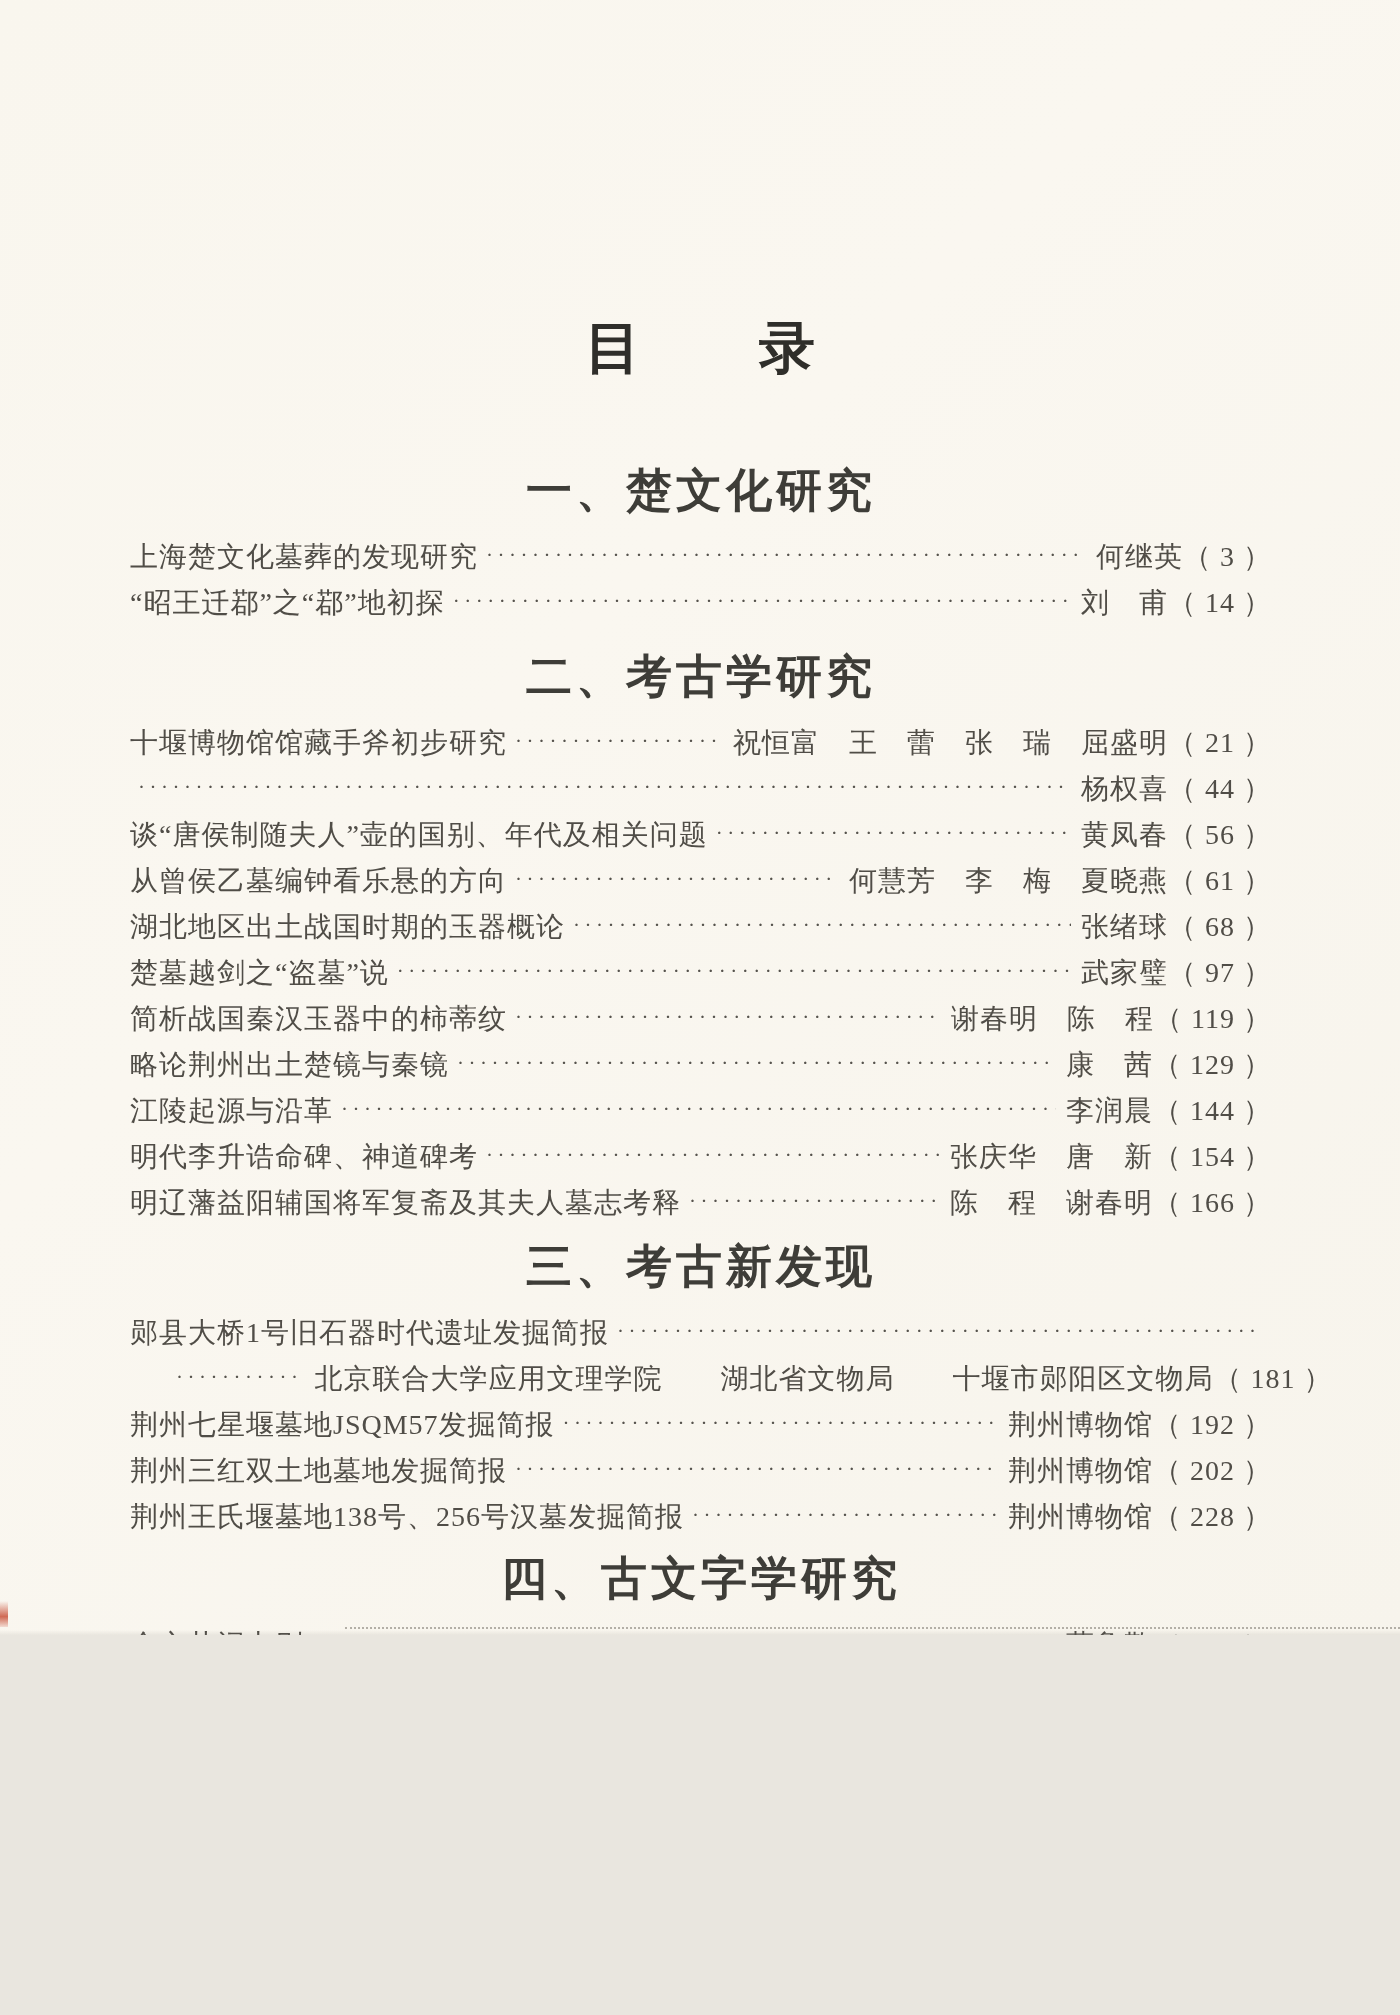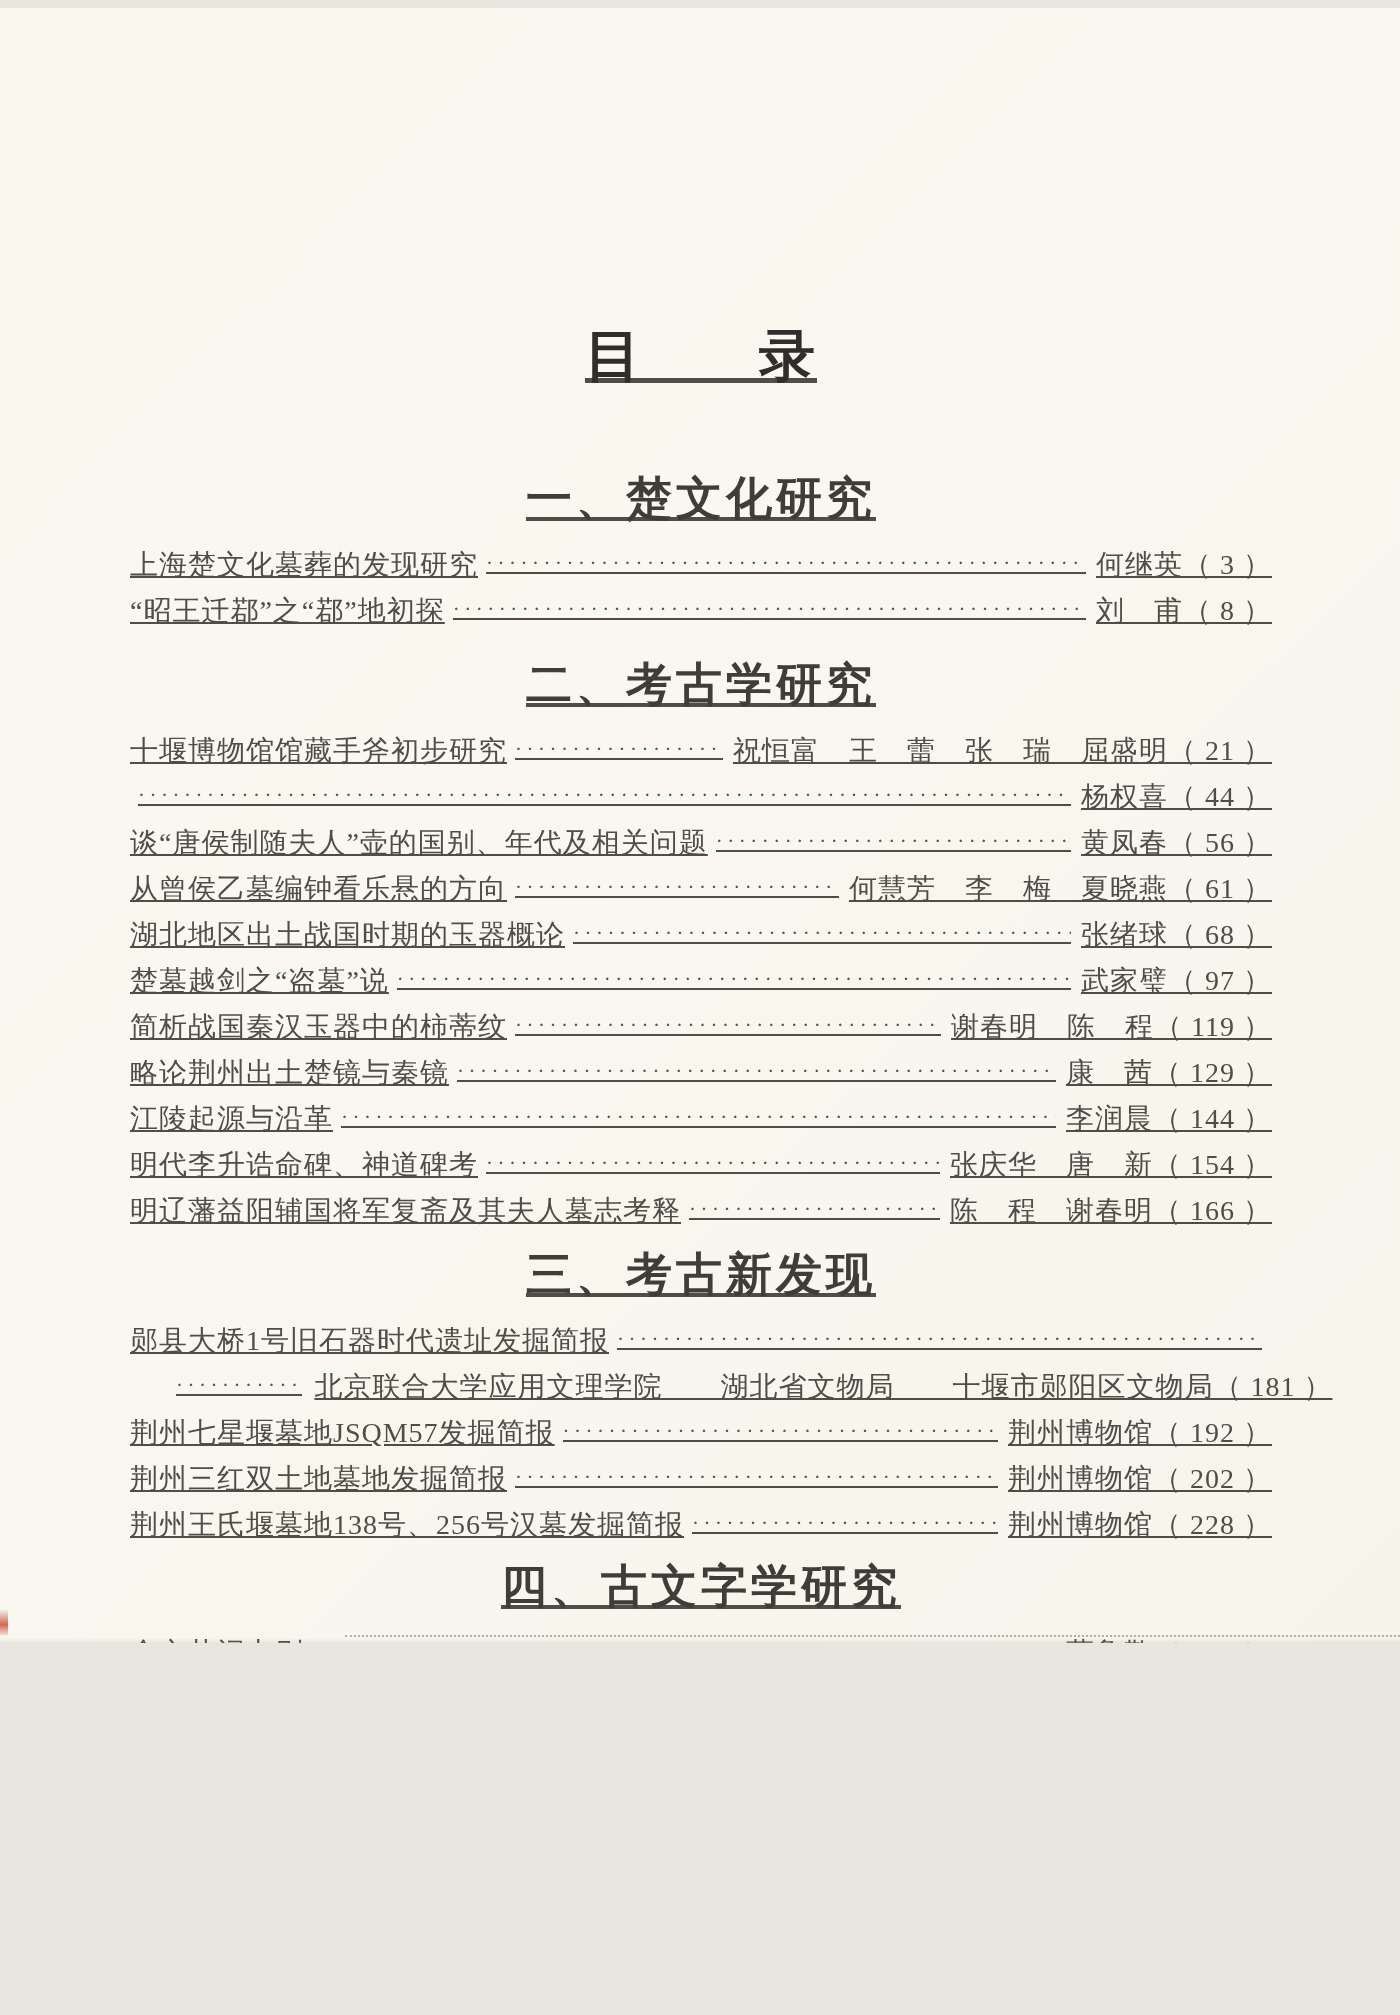--- a/index.html
+++ b/index.html
@@ -1,24 +1,23 @@
 <!DOCTYPE html>
 <html lang="zh"><head>
 <meta charset="utf-8">
 <style>
   html,body{margin:0;padding:0;background:#e9e6df;}
   .page{
     position:relative;
     width:1400px;height:1635px;
-    margin:8px auto;
+    margin:0 auto;
     background:linear-gradient(135deg,#f9f6ee 0%,#faf7f0 40%,#f7f4ec 100%);
     overflow:hidden;
     font-family:"Liberation Serif","DejaVu Serif",serif;
     color:#504d47;
-    text-decoration:underline;
   }
   
   .spine-edge{
     position:absolute;left:0;top:0;width:11px;height:720px;
     background:linear-gradient(to bottom,
       #c5402d 0%,#c94c37 18%,#d4ante 0,#d06a55 38%,#e0988a 58%,#eec4ba 75%,rgba(238,196,186,0) 100%);
     pointer-events:none;
   }
   .spine-dot{
     position:absolute;left:0;bottom:8px;width:8px;height:26px;
@@ -97,21 +96,21 @@
 
     <h2 class="toc-heading s1">一、楚文化研究</h2>
     <div class="row">
       <span class="t">上海楚文化墓葬的发现研究</span>
       <span class="dots"></span>
       <span class="meta">何继英（ 3 ）</span>
     </div>
     <div class="row">
       <span class="t">“昭王迁鄀”之“鄀”地初探</span>
       <span class="dots"></span>
-      <span class="meta">刘　甫（ 8 ）</span>
+      <span class="meta">刘　甫（ 14 ）</span>
     </div>
 
     <h2 class="toc-heading s2">二、考古学研究</h2>
     <div class="row">
       <span class="t">十堰博物馆馆藏手斧初步研究</span>
       <span class="dots"></span>
       <span class="meta">祝恒富　王　蕾　张　瑞　屈盛明（ 21 ）</span>
     </div>
     <div class="row">
       <span class="dots"></span>

